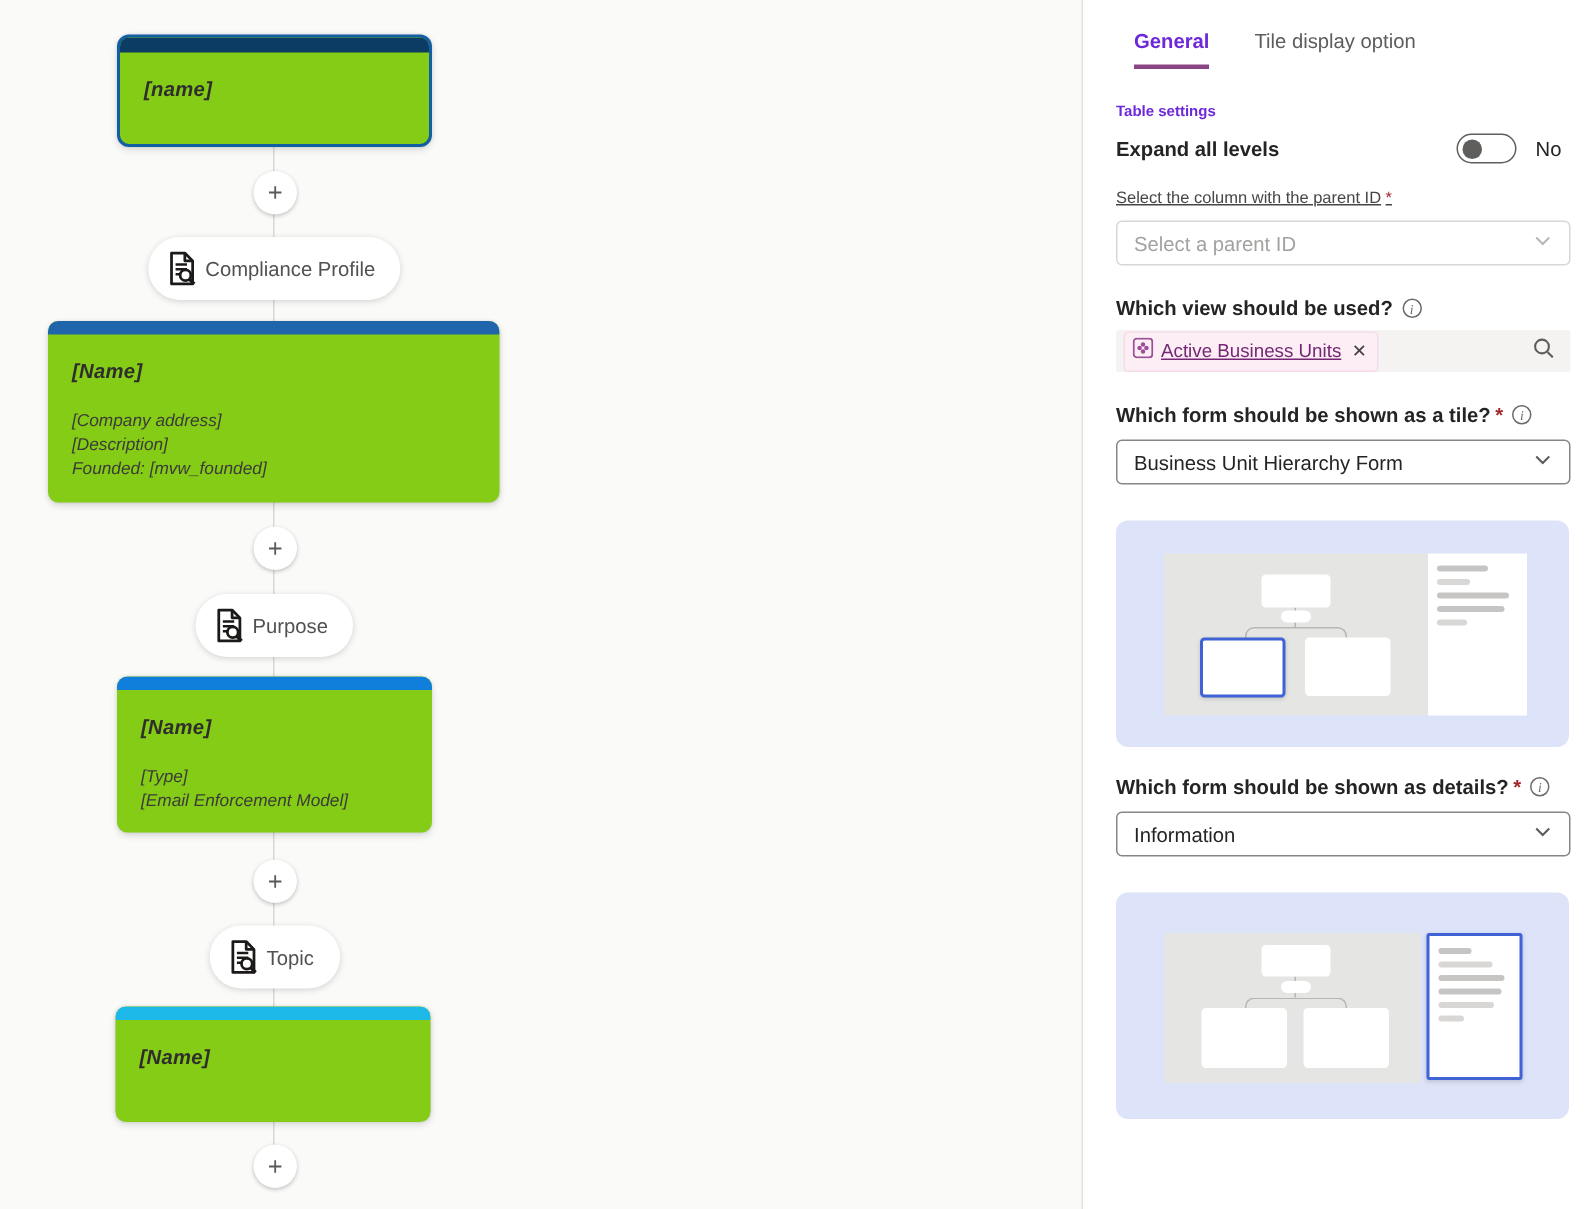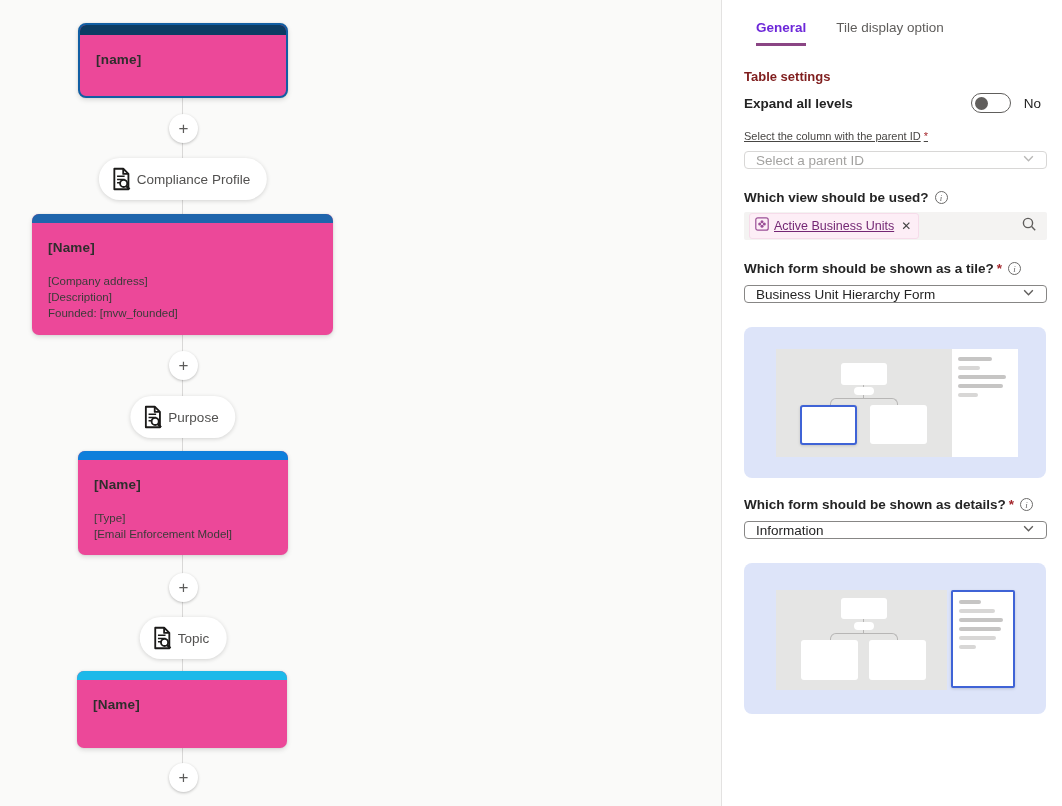--- a/index.html
+++ b/index.html
@@ -13,23 +13,24 @@
   .app { display:flex; width:1062px; height:806px; }
 
   
   .canvas {
     position:relative; width:722px; height:806px; flex:none;
     background:#fafaf9; border-right:1px solid #e3e2e1;
   }
   .vline { position:absolute; left:182px; top:60px; width:1px; height:725px; background:#d9d8d7; z-index:0; }
 
   .node-card {
-    position:absolute; background:#ec4899; border-radius:7px; overflow:hidden; z-index:2;
+    position:absolute; background:#84cc16; border-radius:7px; overflow:hidden; z-index:2;
     box-shadow:0 0 2px rgba(0,0,0,.10), 0 2px 5px rgba(0,0,0,.13);
     cursor:pointer;
+    font-style:italic;
   }
   .node-card .bar { height:9px; }
   .card-root { left:78px; top:23px; width:210px; height:75px; border:2px solid #115ea3; border-radius:8px; }
   .card-root .bar { height:10px; background:#0c3c63; }
   .card-l1 { left:32px; top:214px; width:301px; height:121px; }
   .card-l1 .bar { background:#1f65ac; }
   .card-l2 { left:78px; top:451px; width:210px; height:104px; }
   .card-l2 .bar { background:#0f7fdb; }
   .card-l3 { left:77px; top:671px; width:210px; height:77px; }
   .card-l3 .bar { background:#1db9e9; }
@@ -53,34 +54,34 @@
   }
   .badge svg { display:block; }
 
   
   .panel { flex:1; background:#fff; padding:20px 15px 0 22px; }
 
   .tabs { display:flex; gap:30px; margin-left:12px; }
   .tab { font-size:13.5px; color:#5f5d5b; padding-bottom:8px; border-bottom:3px solid transparent; cursor:pointer; }
   .tab.active { font-weight:700; color:#6d28d9; border-bottom-color:#8a4584; }
 
-  .section-heading { margin-top:23px; font-size:13px; font-weight:700; color:#7f1d1d; }
+  .section-heading { margin-top:23px; font-size:10px; font-weight:700; color:#6d28d9; }
 
   .row-expand { display:flex; align-items:center; margin-top:9px; }
   .expand-label { flex:1; font-size:13.5px; font-weight:700; color:#242424; }
   .toggle { width:40px; height:20px; border:1px solid #605e5c; border-radius:10px; background:#fff; position:relative; cursor:pointer; flex:none; }
   .toggle .knob { position:absolute; left:3px; top:2.5px; width:13px; height:13px; border-radius:50%; background:#605e5c; }
   .toggle-value { margin-left:13px; margin-right:6px; font-size:13.5px; color:#242424; }
 
   .small-label { margin-top:17px; font-size:11px; color:#484644;text-decoration:underline; }
   .req { color:#a4262c; margin-left:3px; font-weight:700; }
   .small-label .req { font-weight:400; }
 
   .select {
-    margin-top:9px; height:18px; border:1px solid #878685; border-radius:4px; background:#fff;
+    margin-top:9px; height:30px; border:1px solid #878685; border-radius:4px; background:#fff;
     display:flex; align-items:center; justify-content:space-between;
     padding:0 11px; font-size:13.5px; color:#242424; cursor:pointer;
   }
   .select.disabled { border-color:#d8d7d6; color:#a3a2a0; cursor:default; }
 
   .field-label { margin-top:21px; font-size:13.5px; font-weight:700; color:#242424; display:flex; align-items:center; }
   .info {
     width:13px; height:13px; border:1px solid #6b6a69; border-radius:50%; margin-left:6px; flex:none;
     font-size:9px; font-style:italic; font-family:"Liberation Serif", serif; color:#6b6a69;
     display:inline-flex; align-items:center; justify-content:center; font-weight:400; cursor:pointer;

